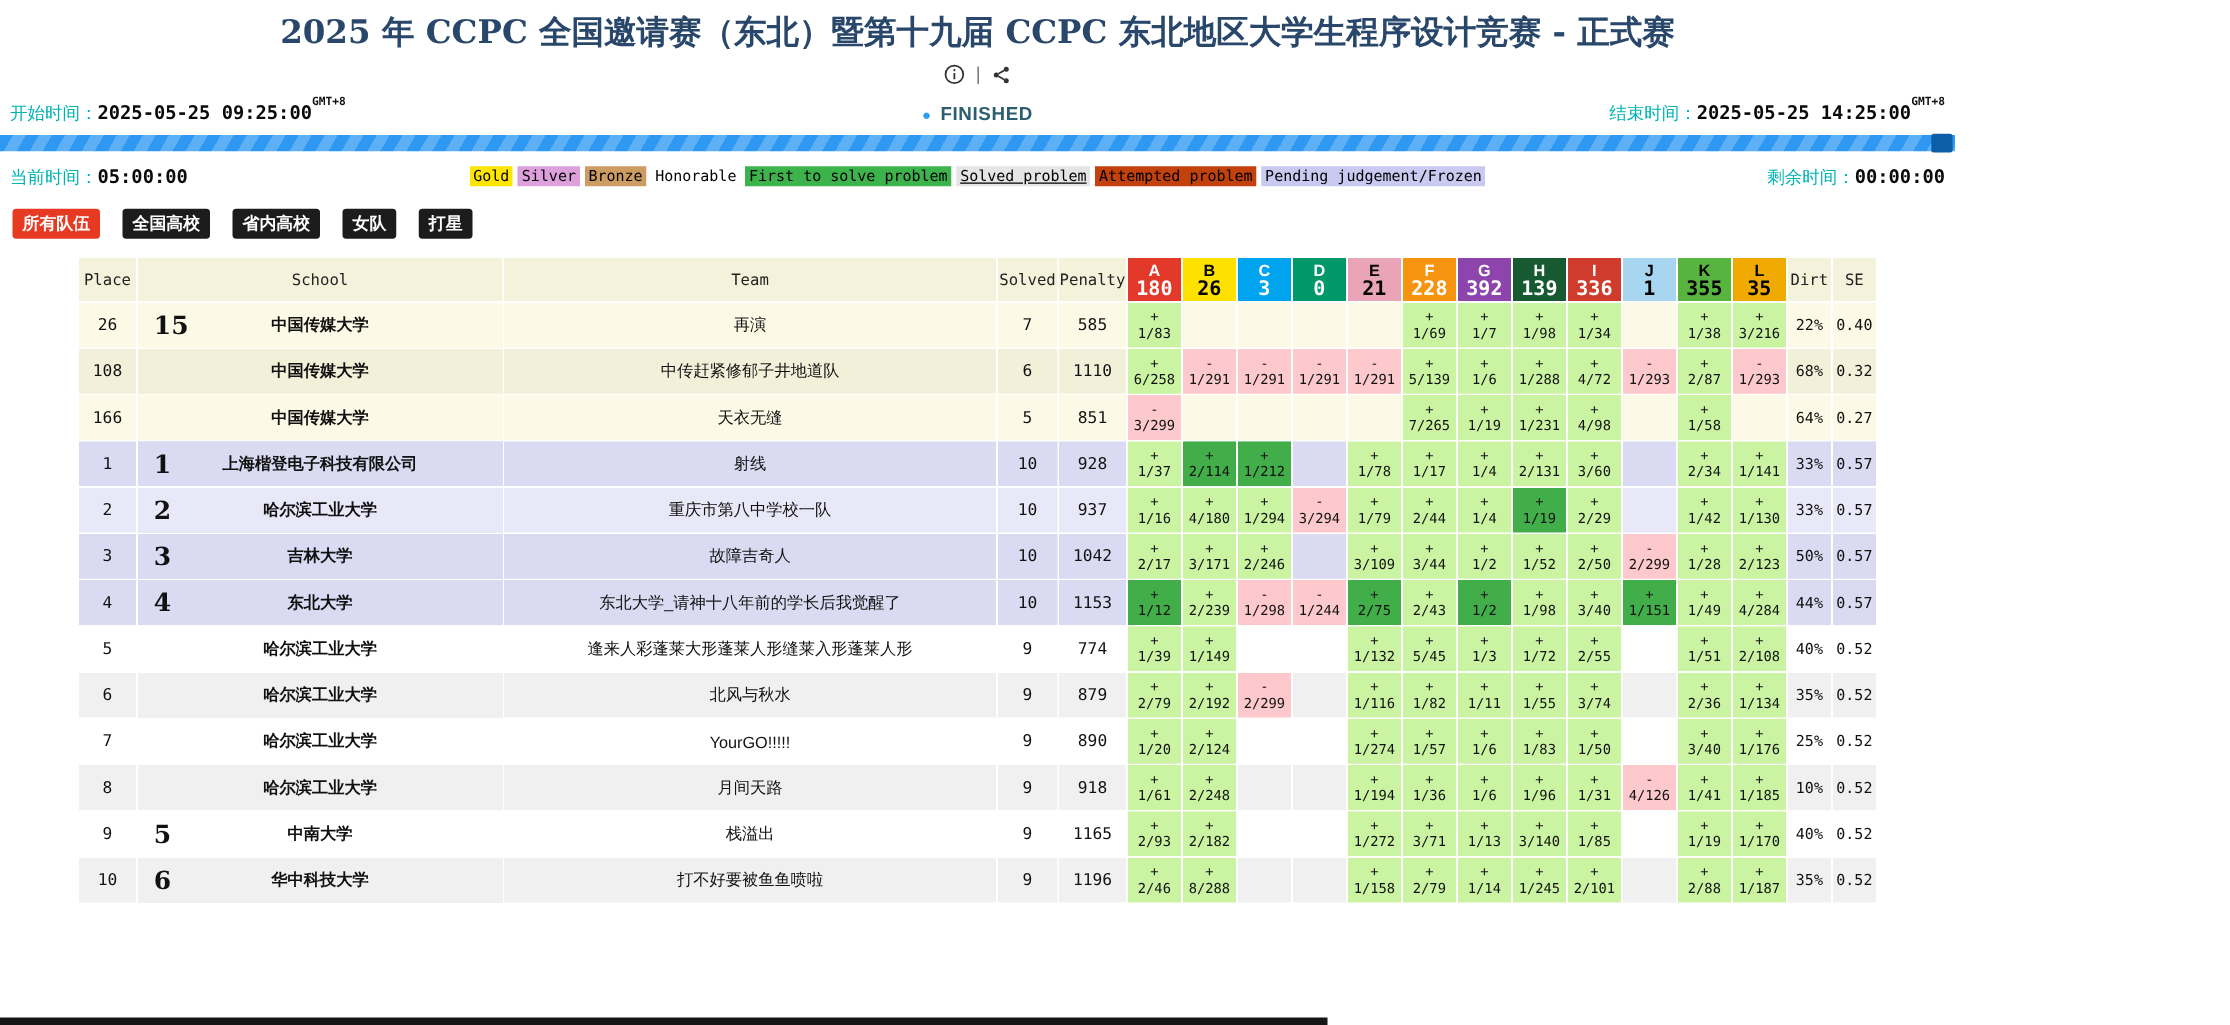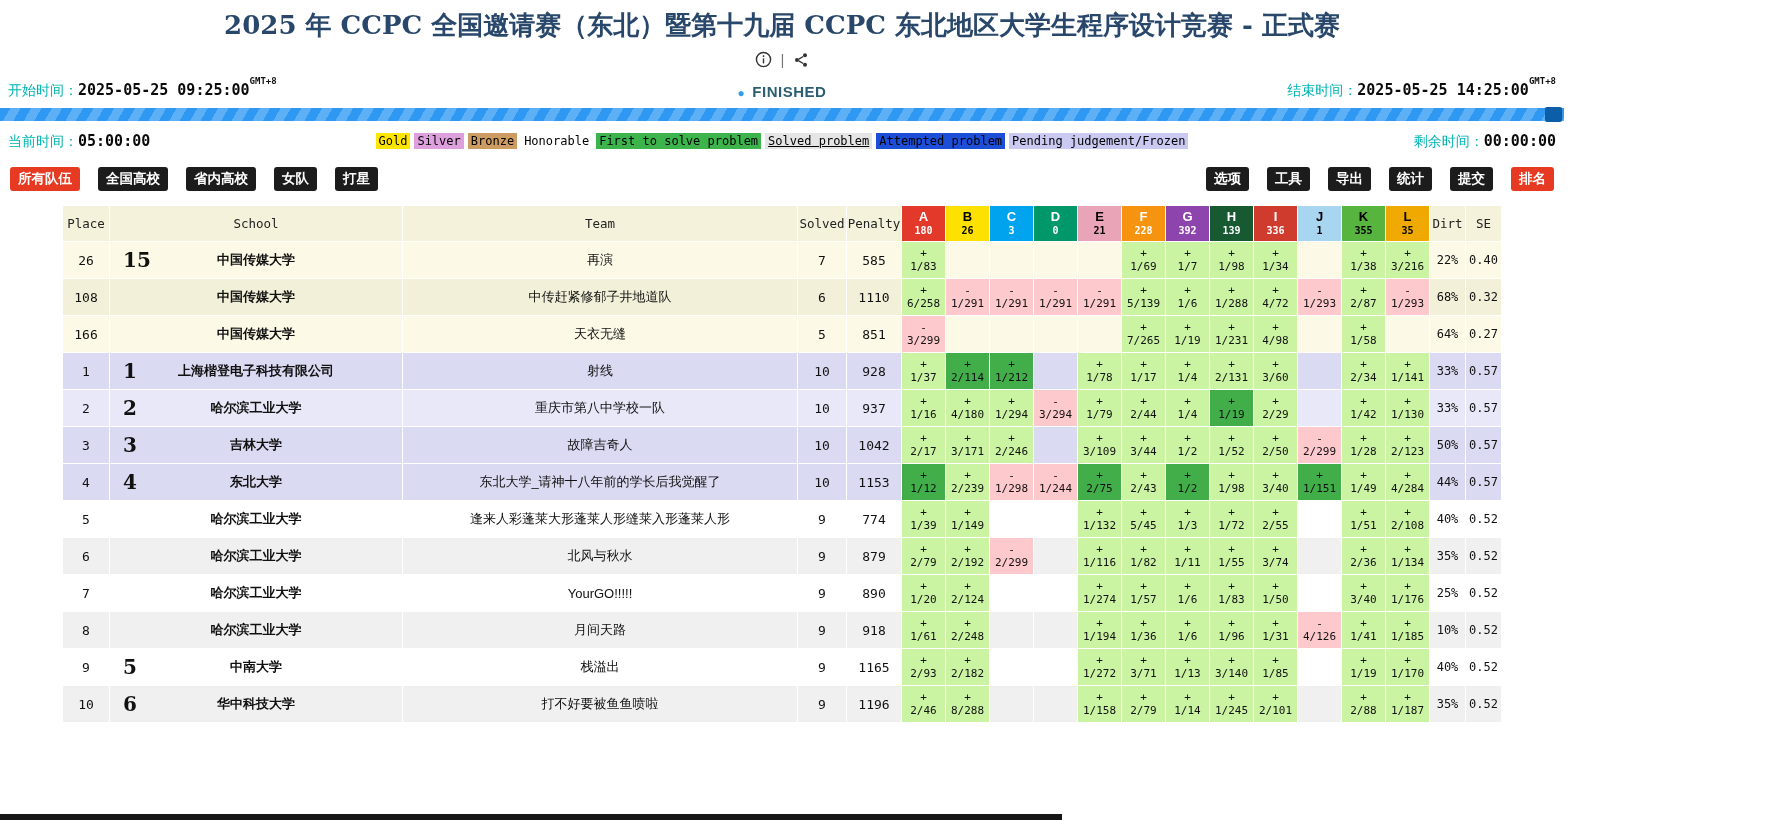--- a/index.html
+++ b/index.html
@@ -26,21 +26,21 @@
   .btnrow{margin-top:16px;padding:0 10px;display:flex;justify-content:space-between}
   .btn-group{display:flex;gap:18px}
   .btn{border:none;border-radius:3px;background:#1c1c1c;color:#fff;font-family:"Liberation Sans",sans-serif;font-size:13.5px;font-weight:700;padding:4px 8px;cursor:pointer;line-height:1.2}
   .btn.red{background:#e63a23}
   table.board{margin:14px auto 0;width:1439px;border-collapse:collapse;table-layout:fixed}
   .board th,.board td{border:1px solid #fff;overflow:hidden;text-align:center;vertical-align:middle}
   .board thead th{height:22px}
   .hplain{background:#f5f2dc;font-family:"DejaVu Sans Mono",monospace;font-size:12.5px;font-weight:400;color:#222}
   th.prob{padding:3px 0}
   th.prob .pl{font-size:13px;font-weight:700;line-height:15px}
-  th.prob .pc{font-family:"DejaVu Sans Mono",monospace;font-size:10px;line-height:14px;font-weight:700}
+  th.prob .pc{font-family:"DejaVu Sans Mono",monospace;font-size:16px;line-height:14px;font-weight:700}
   .board tbody td{height:37px}
   td.place,td.solved,td.penalty{font-family:"DejaVu Sans Mono",monospace;font-size:13px}
   td.dirt,td.se{font-family:"DejaVu Sans Mono",monospace;font-size:12px}
   td.school{position:relative;font-weight:700;font-size:13px}
   .srank{position:absolute;left:13px;top:50%;transform:translateY(-50%);font-family:"DejaVu Serif",serif;font-weight:700;font-size:20px}
   td.team{font-size:13px}
   td.pcell .mark,td.pcell .det{font-family:"DejaVu Sans Mono",monospace;font-size:11px;line-height:13px}
   td.ok{background:#caf3a2}
   td.fts{background:#42ae4a}
   td.no{background:#fec9cd}
@@ -98,43 +98,35 @@
     <div class="time-block">
       <span class="tlabel">当前时间：</span><span class="tvalue">05:00:00</span>
     </div>
     <div class="legend">
         <span class="lgi" style="background: rgb(255, 230, 0);">Gold</span>
         <span class="lgi" style="background: rgb(221, 160, 221);">Silver</span>
         <span class="lgi" style="background: rgb(205, 156, 98);">Bronze</span>
         <span class="lgi">Honorable</span>
         <span class="lgi" style="background: rgb(60, 180, 75);">First to solve problem</span>
         <span class="lgi" style="background: #e5e5e5; text-decoration: underline;">Solved problem</span>
-        <span class="lgi" style="background: #1d4ed8;">Attempted problem</span>
+        <span class="lgi" style="background: #c2410c;">Attempted problem</span>
         <span class="lgi" style="background: rgb(201, 201, 242);">Pending judgement/Frozen</span>
       </div>
     <div class="time-block">
       <span class="tlabel">剩余时间：</span><span class="tvalue">00:00:00</span>
     </div>
   </div>
 
   <div class="btnrow">
     <div class="btn-group">
         <button class="btn red">所有队伍</button>
         <button class="btn">全国高校</button>
         <button class="btn">省内高校</button>
         <button class="btn">女队</button>
         <button class="btn">打星</button>
-      </div>
-    <div class="btn-group">
-        <button class="btn">选项</button>
-        <button class="btn">工具</button>
-        <button class="btn">导出</button>
-        <button class="btn">统计</button>
-        <button class="btn">提交</button>
-        <button class="btn red">排名</button>
       </div>
   </div>
 
   <table class="board">
     <colgroup>
         <col style="width: 47px;">
         <col style="width: 293px;">
         <col style="width: 395px;">
         <col style="width: 49px;">
         <col style="width: 55px;">

